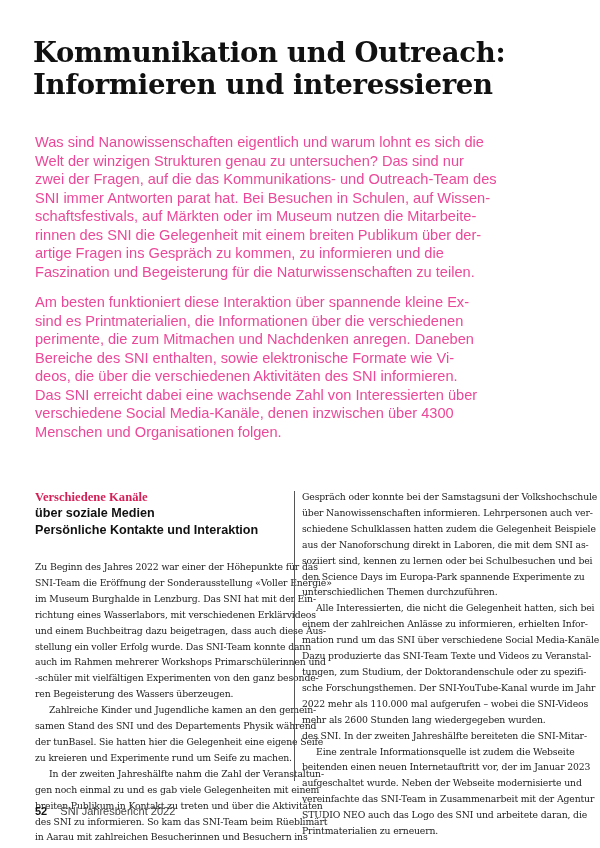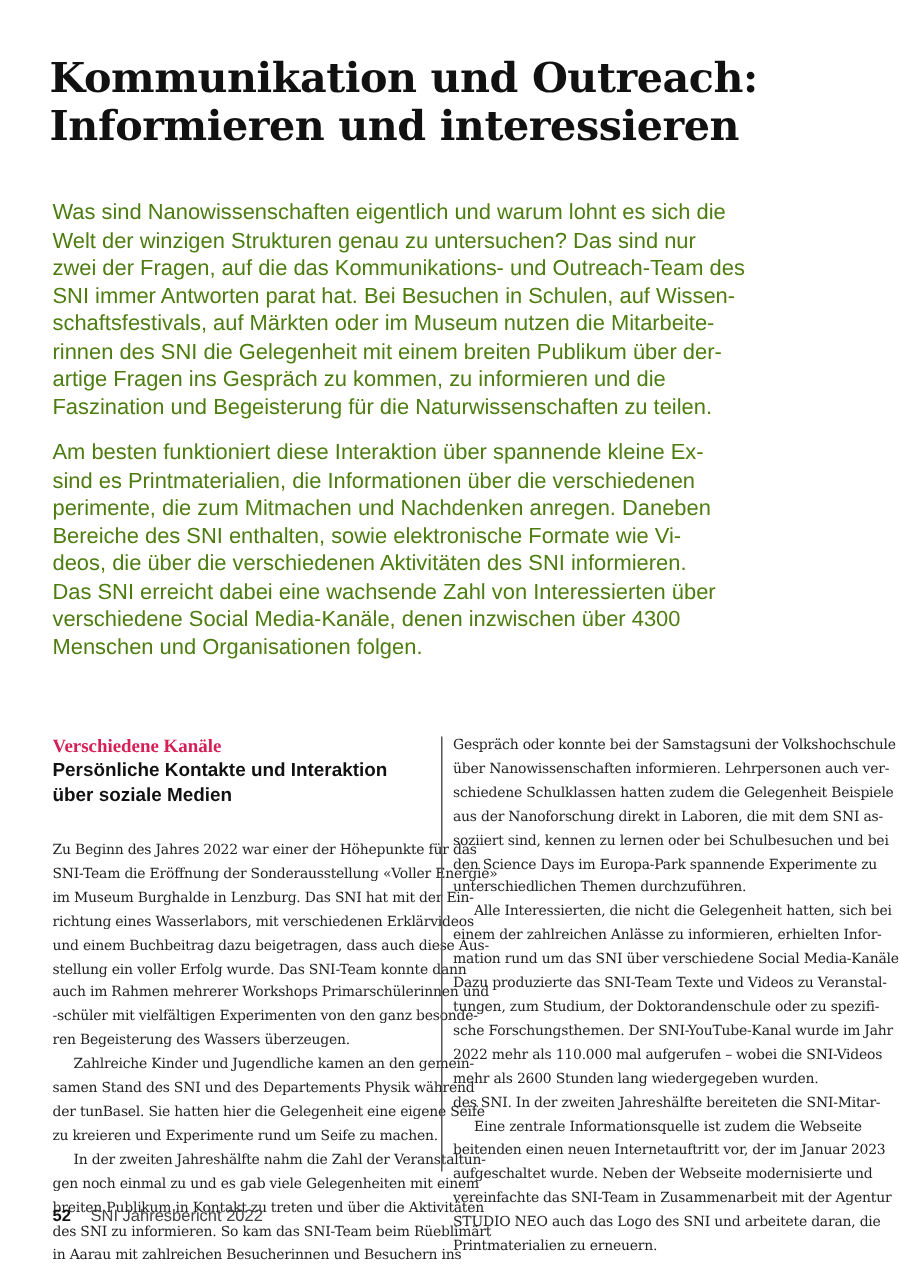--- a/index.html
+++ b/index.html
@@ -10,21 +10,21 @@
     position: absolute; left: 33px; top: 36px; width: 550px;
     font-family: "DejaVu Serif", serif; font-weight: bold;
     font-size: 27.5px; line-height: 32px; letter-spacing: -0.3px; color: #111;
     margin: 0;
   }
   .title span { display: block; white-space: nowrap; }
 
   .lead {
     position: absolute; left: 35px; width: 420px;
     font-family: "Liberation Sans", sans-serif; font-size: 14.6px;
-    line-height: 18.5px; color: #4d7c0f; margin: 0;
+    line-height: 18.5px; color: #ec4899; margin: 0;
   }
   .lead span { display: block; white-space: nowrap; }
   .lead1 { top: 133px; }
   .lead2 { top: 293px; }
 
   .col {
     position: absolute; top: 489px; width: 262px;
     font-family: "DejaVu Serif", serif; font-size: 9.3px; line-height: 15.9px;
     color: #222;
   }
@@ -83,22 +83,22 @@
       <span>Bereiche des SNI enthalten, sowie elektronische Formate wie Vi-</span>
       <span>deos, die über die verschiedenen Aktivitäten des SNI informieren.</span>
       <span>Das SNI erreicht dabei eine wachsende Zahl von Interessierten über</span>
       <span>verschiedene Social Media-Kanäle, denen inzwischen über 4300</span>
       <span>Menschen und Organisationen folgen.</span>
     </p>
 
   <div class="col col-left">
     <p class="kicker" style="color: rgb(212, 31, 87);">Verschiedene Kanäle</p>
     <h2 class="subhead">
+      <span>über soziale Medien</span>
       <span>Persönliche Kontakte und Interaktion</span>
-      <span>über soziale Medien</span>
     </h2>
     <div>
         <span class="body-line" style="display: block;">Zu Beginn des Jahres 2022 war einer der Höhepunkte für das</span>
         <span class="body-line" style="display: block;">SNI-Team die Eröffnung der Sonderausstellung «Voller Energie»</span>
         <span class="body-line" style="display: block;">im Museum Burghalde in Lenzburg. Das SNI hat mit der Ein-</span>
         <span class="body-line" style="display: block;">richtung eines Wasserlabors, mit verschiedenen Erklärvideos</span>
         <span class="body-line" style="display: block;">und einem Buchbeitrag dazu beigetragen, dass auch diese Aus-</span>
         <span class="body-line" style="display: block;">stellung ein voller Erfolg wurde. Das SNI-Team konnte dann</span>
         <span class="body-line" style="display: block;">auch im Rahmen mehrerer Workshops Primarschülerinnen und</span>
         <span class="body-line" style="display: block;">-schüler mit vielfältigen Experimenten von den ganz besonde-</span>

